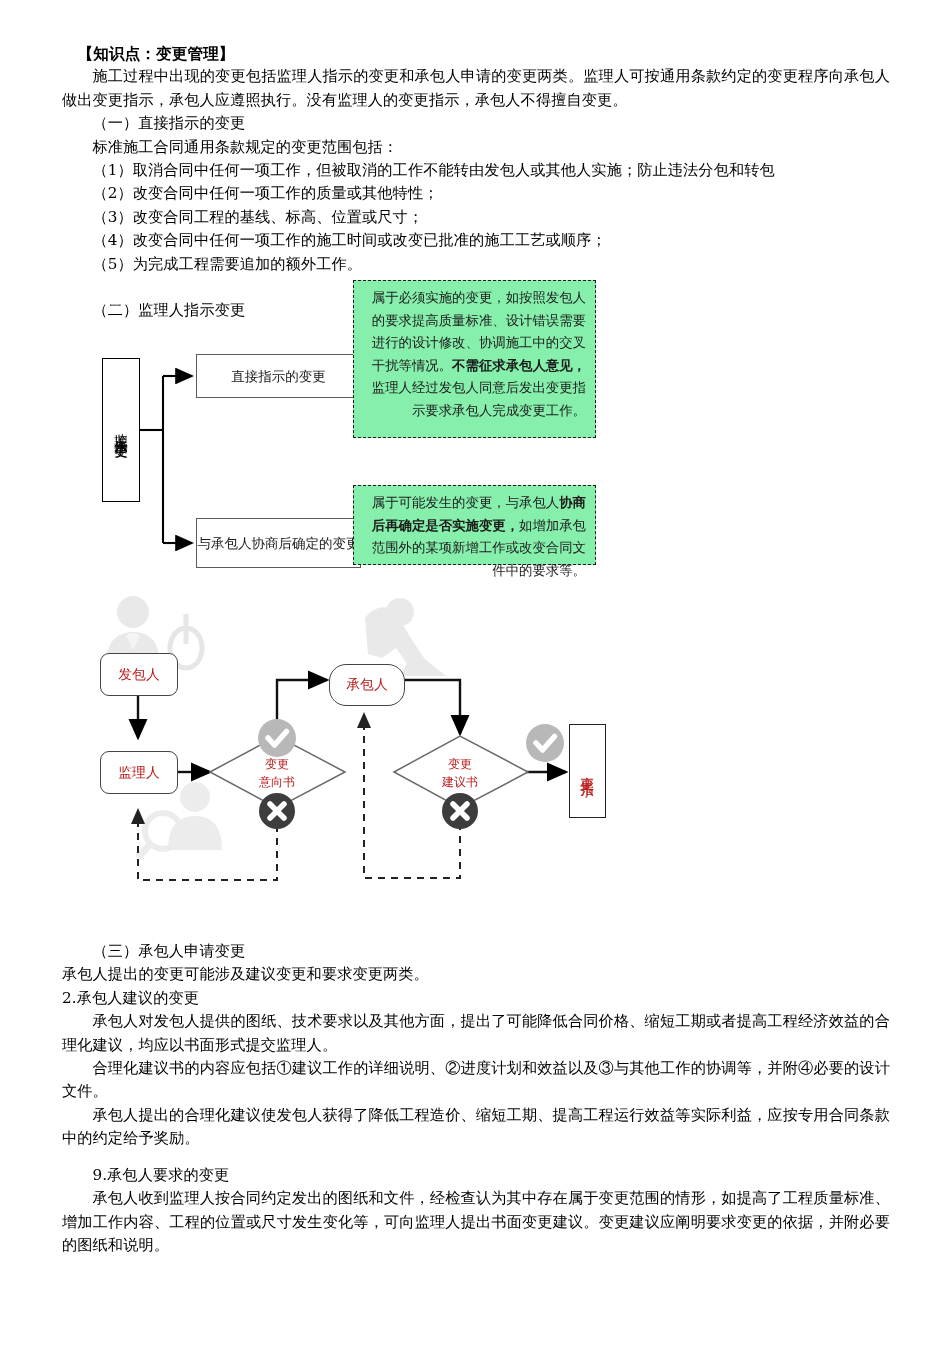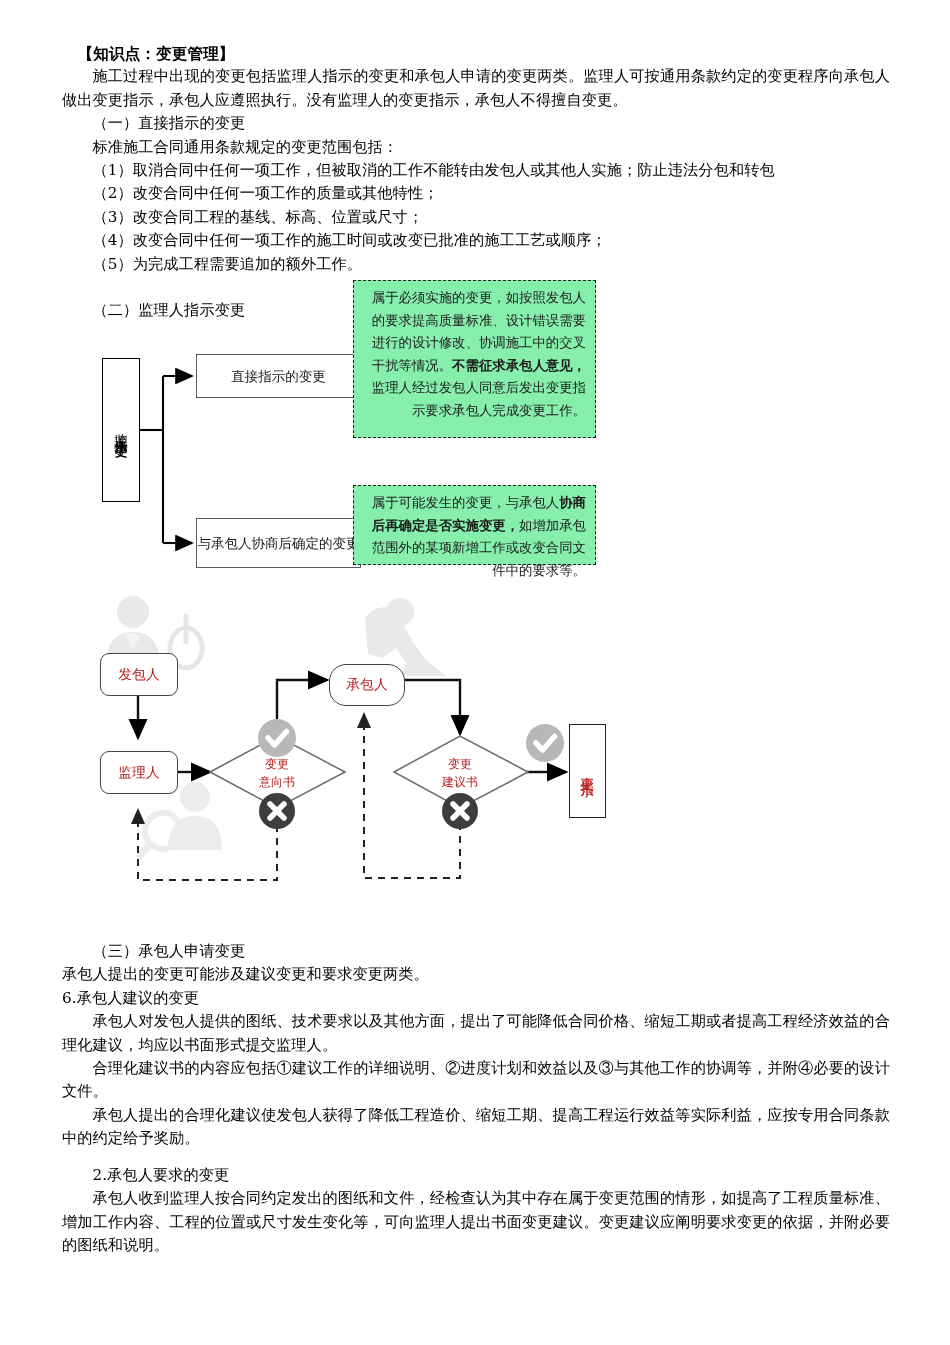--- a/index.html
+++ b/index.html
@@ -283,24 +283,24 @@
     </div>
 
     <div class="fc-node fc-rect" style="left:569px; top:136px; width:35px; height:92px;">
       <span class="vert-label">变更指示</span>
     </div>
   </div>
 
   <div class="doc-text" style="top:940px;">
     <p class="p indent">（三）承包人申请变更</p>
     <p class="p">承包人提出的变更可能涉及建议变更和要求变更两类。</p>
-    <p class="p">6.承包人建议的变更</p>
+    <p class="p">2.承包人建议的变更</p>
     <p class="p indent">承包人对发包人提供的图纸、技术要求以及其他方面，提出了可能降低合同价格、缩短工期或者提高工程经济效益的合理化建议，均应以书面形式提交监理人。</p>
     <p class="p indent">合理化建议书的内容应包括①建议工作的详细说明、②进度计划和效益以及③与其他工作的协调等，并附④必要的设计文件。</p>
     <p class="p indent">承包人提出的合理化建议使发包人获得了降低工程造价、缩短工期、提高工程运行效益等实际利益，应按专用合同条款中的约定给予奖励。</p>
   </div>
 
   <div class="doc-text" style="top:1164px;">
-    <p class="p indent">2.承包人要求的变更</p>
+    <p class="p indent">9.承包人要求的变更</p>
     <p class="p indent">承包人收到监理人按合同约定发出的图纸和文件，经检查认为其中存在属于变更范围的情形，如提高了工程质量标准、增加工作内容、工程的位置或尺寸发生变化等，可向监理人提出书面变更建议。变更建议应阐明要求变更的依据，并附必要的图纸和说明。</p>
   </div>
 
 </div>
 
 </body></html>

